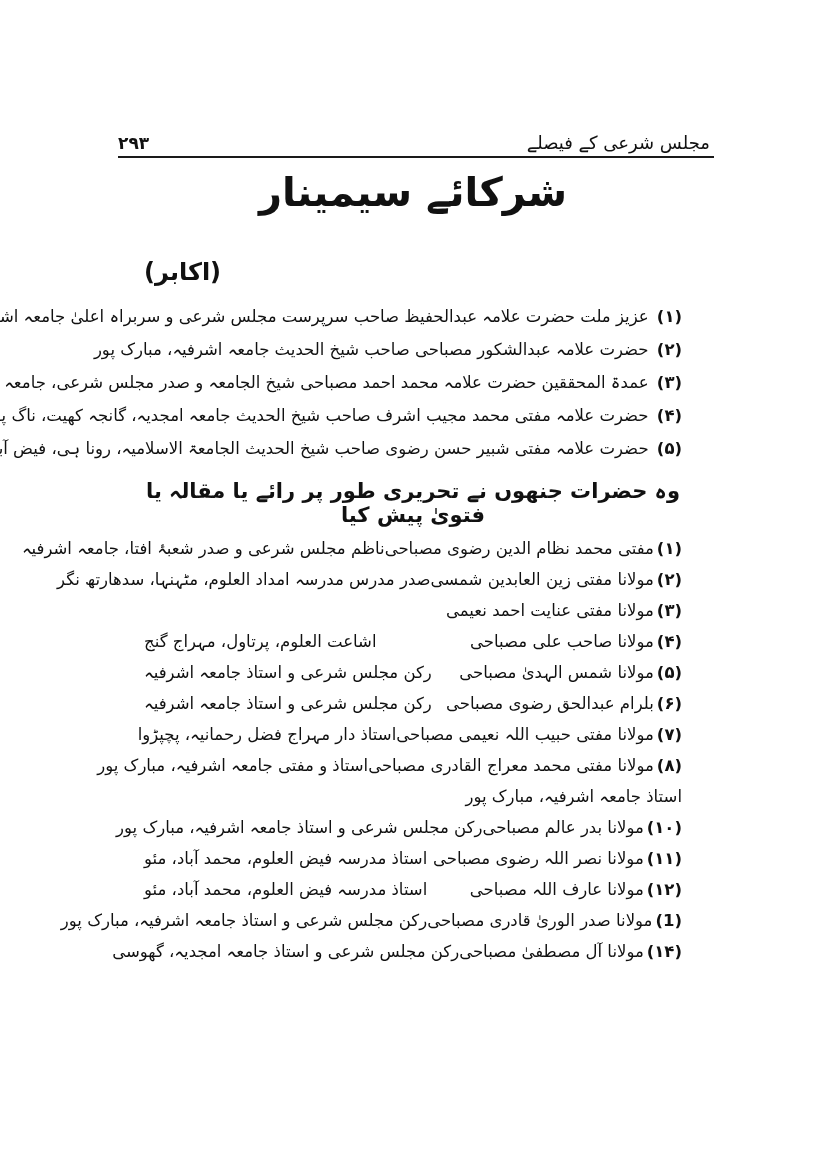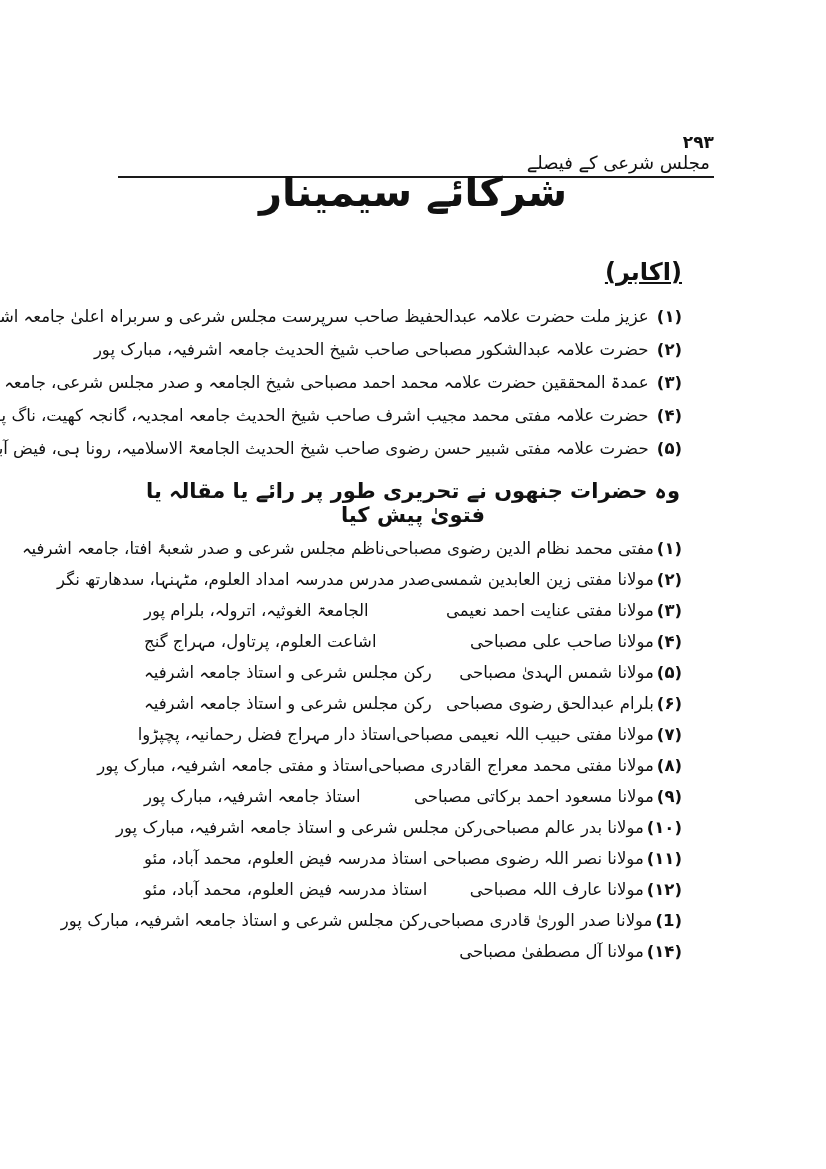--- a/index.html
+++ b/index.html
@@ -18,21 +18,21 @@
     direction: rtl;
     overflow: hidden;
   }
   
   .running-header {
     position: absolute;
     top: 132px;
     left: 118px;
     right: 112px;
     display: flex;
-    flex-direction: column;
+    flex-direction: row;
     justify-content: space-between;
     align-items: flex-end;
     direction: ltr;
     border-bottom: 2px solid #1a1a1a;
     padding-bottom: 3px;
   }
   .page-number {
     font-size: 17px;
     font-weight: bold;
     letter-spacing: 1px;
@@ -52,25 +52,24 @@
     left: 144px;
     right: 144px;
   }
   .doc-title {
     text-align: center;
     font-size: 40px;
     font-weight: bold;
     line-height: 1.2;
   }
   .akabir-heading {
-    text-align: right;
+    text-align: left;
     font-size: 24px;
     font-weight: bold;
     margin-top: 42px;
-    text-decoration: underline;
   }
   .akabir-list {
     margin-top: 14px;
   }
   .akabir-item {
     direction: rtl;
     text-align: right;
     font-size: 16.5px;
     line-height: 33px;
     white-space: nowrap;
@@ -151,21 +150,20 @@
       <div class="contrib-row">
         <span class="contrib-name"><span class="item-number">(۱)</span><span>مفتی محمد نظام الدین رضوی مصباحی</span></span>
         <span class="contrib-role">ناظم مجلس شرعی و صدر شعبۂ افتا، جامعہ اشرفیہ</span>
       </div>
       <div class="contrib-row">
         <span class="contrib-name"><span class="item-number">(۲)</span><span>مولانا مفتی زین العابدین شمسی</span></span>
         <span class="contrib-role">صدر مدرس مدرسہ امداد العلوم، مٹہنہا، سدھارتھ نگر</span>
       </div>
       <div class="contrib-row">
         <span class="contrib-name"><span class="item-number">(۳)</span><span>مولانا مفتی عنایت احمد نعیمی</span></span>
-        <span class="contrib-role">الجامعۃ الغوثیہ، اترولہ، بلرام پور</span>
       </div>
       <div class="contrib-row">
         <span class="contrib-name"><span class="item-number">(۴)</span><span>مولانا صاحب علی مصباحی</span></span>
         <span class="contrib-role">اشاعت العلوم، پرتاول، مہراج گنج</span>
       </div>
       <div class="contrib-row">
         <span class="contrib-name"><span class="item-number">(۵)</span><span>مولانا شمس الہدیٰ مصباحی</span></span>
         <span class="contrib-role">رکن مجلس شرعی و استاذ جامعہ اشرفیہ</span>
       </div>
       <div class="contrib-row">
@@ -174,38 +172,38 @@
       </div>
       <div class="contrib-row">
         <span class="contrib-name"><span class="item-number">(۷)</span><span>مولانا مفتی حبیب اللہ نعیمی مصباحی</span></span>
         <span class="contrib-role">استاذ دار مہراج فضل رحمانیہ، پچپڑوا</span>
       </div>
       <div class="contrib-row">
         <span class="contrib-name"><span class="item-number">(۸)</span><span>مولانا مفتی محمد معراج القادری مصباحی</span></span>
         <span class="contrib-role">استاذ و مفتی جامعہ اشرفیہ، مبارک پور</span>
       </div>
       <div class="contrib-row">
-        <span class="contrib-name"><span class="item-number">(۹)</span><span>مولانا مسعود احمد برکاتی مصباحی</span></span>
         <span class="contrib-role">استاذ جامعہ اشرفیہ، مبارک پور</span>
       </div>
       <div class="contrib-row">
         <span class="contrib-name"><span class="item-number">(۱۰)</span><span>مولانا بدر عالم مصباحی</span></span>
         <span class="contrib-role">رکن مجلس شرعی و استاذ جامعہ اشرفیہ، مبارک پور</span>
       </div>
       <div class="contrib-row">
         <span class="contrib-name"><span class="item-number">(۱۱)</span><span>مولانا نصر اللہ رضوی مصباحی</span></span>
         <span class="contrib-role">استاذ مدرسہ فیض العلوم، محمد آباد، مئو</span>
       </div>
       <div class="contrib-row">
         <span class="contrib-name"><span class="item-number">(۱۲)</span><span>مولانا عارف اللہ مصباحی</span></span>
         <span class="contrib-role">استاذ مدرسہ فیض العلوم، محمد آباد، مئو</span>
       </div>
       <div class="contrib-row">
         <span class="contrib-name"><span class="item-number">(1)</span><span>مولانا صدر الوریٰ قادری مصباحی</span></span>
         <span class="contrib-role">رکن مجلس شرعی و استاذ جامعہ اشرفیہ، مبارک پور</span>
       </div>
       <div class="contrib-row">
         <span class="contrib-name"><span class="item-number">(۱۴)</span><span>مولانا آل مصطفیٰ مصباحی</span></span>
+        <span class="contrib-role">رکن مجلس شرعی و استاذ جامعہ امجدیہ، گھوسی</span>
       </div>
 
     </div>
   </div>
 </div>
 
 </body></html>

